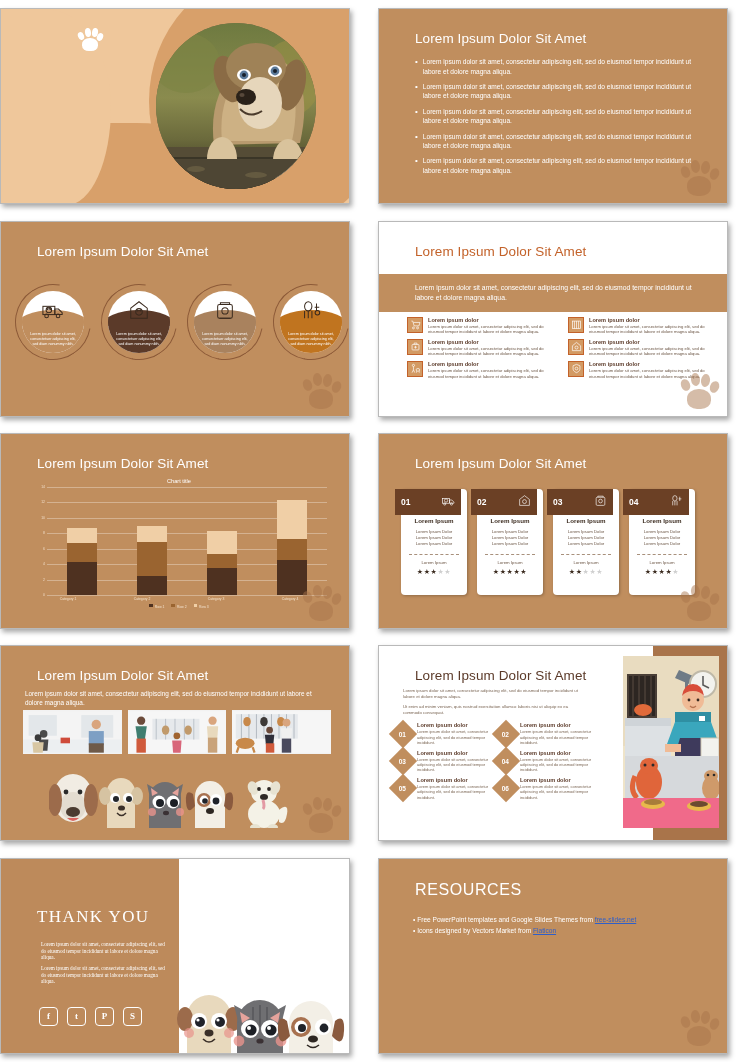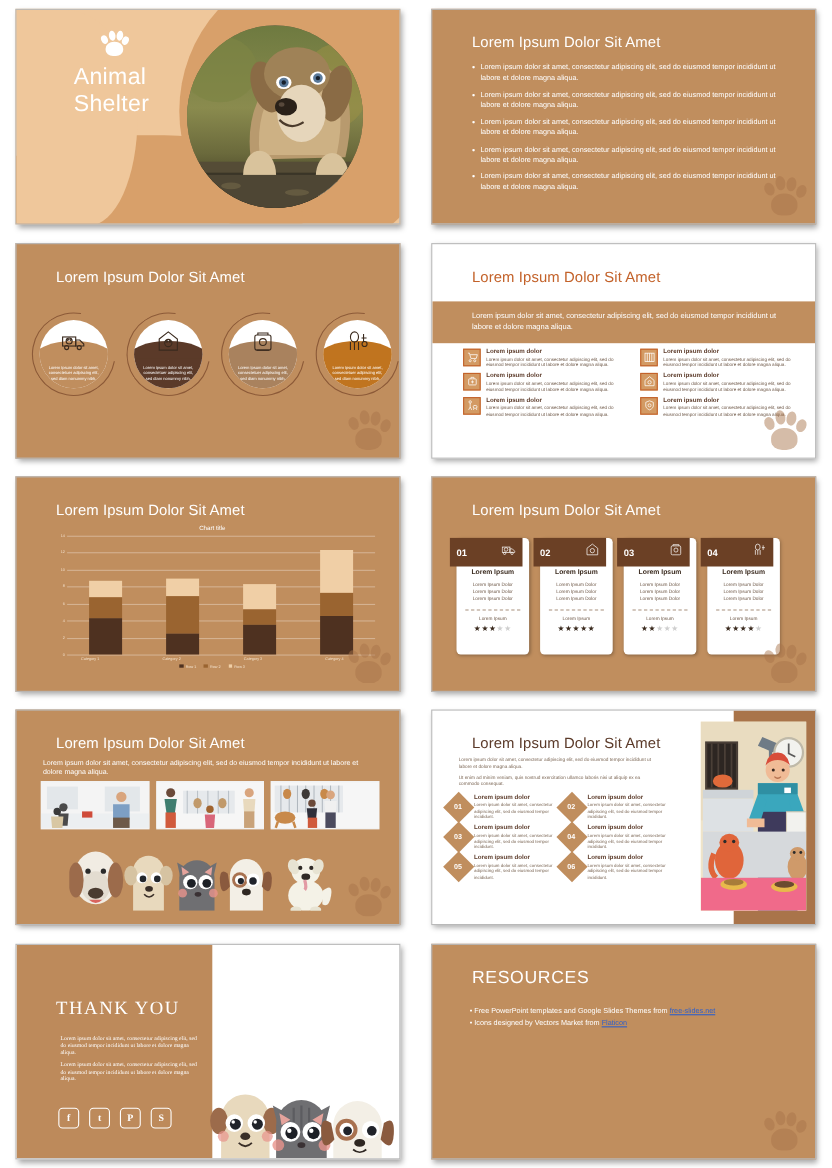--- a/index.html
+++ b/index.html
@@ -8,21 +8,21 @@
     background: #ffffff;
     font-family: "Liberation Sans", sans-serif;
     overflow: hidden;
   }
   .deck {
     width: 756px; height: 1062px;
     display: grid;
     grid-template-columns: 378px 378px;
     grid-template-rows: repeat(5, 212.4px);
   }
-  .cell { display: flex; align-items: center; justify-content: center; }
+  .cell { display: flex; align-items: center; }
   .slide {
     position: relative;
     width: 350px; height: 196px;
     overflow: hidden;
     box-shadow: 2px 3px 5px rgba(0,0,0,0.35);
     background: #C08E5E;
     border: 1px solid #b9b9b9;
   }
   .bg-brown { background: #C08E5E; }
 
@@ -225,24 +225,20 @@
     <div class="slide s1">
       <div class="blob-r"></div>
       <div class="blob-b"></div>
       <div class="wave"></div>
       <div class="paw-white pawpos">
         <div class="pad p1"></div>
           <div class="pad p2"></div>
           <div class="pad p3"></div>
         <div class="pad p4"></div>
           <div class="pad main"></div>
-      </div>
-      <div class="ttl">
-        <div>Animal</div>
-        <div>Shelter</div>
       </div>
       <div class="photo">
         <svg viewBox="0 0 160 166" width="160" height="166">
           <defs>
             <linearGradient id="bgph" x1="0" y1="0" x2="0" y2="1">
               <stop offset="0%" stop-color="#6e7a40"></stop>
                 <stop offset="45%" stop-color="#8a8b4e"></stop>
               <stop offset="70%" stop-color="#6b6a3c"></stop>
                 <stop offset="100%" stop-color="#2f2a1c"></stop>
             </linearGradient>

